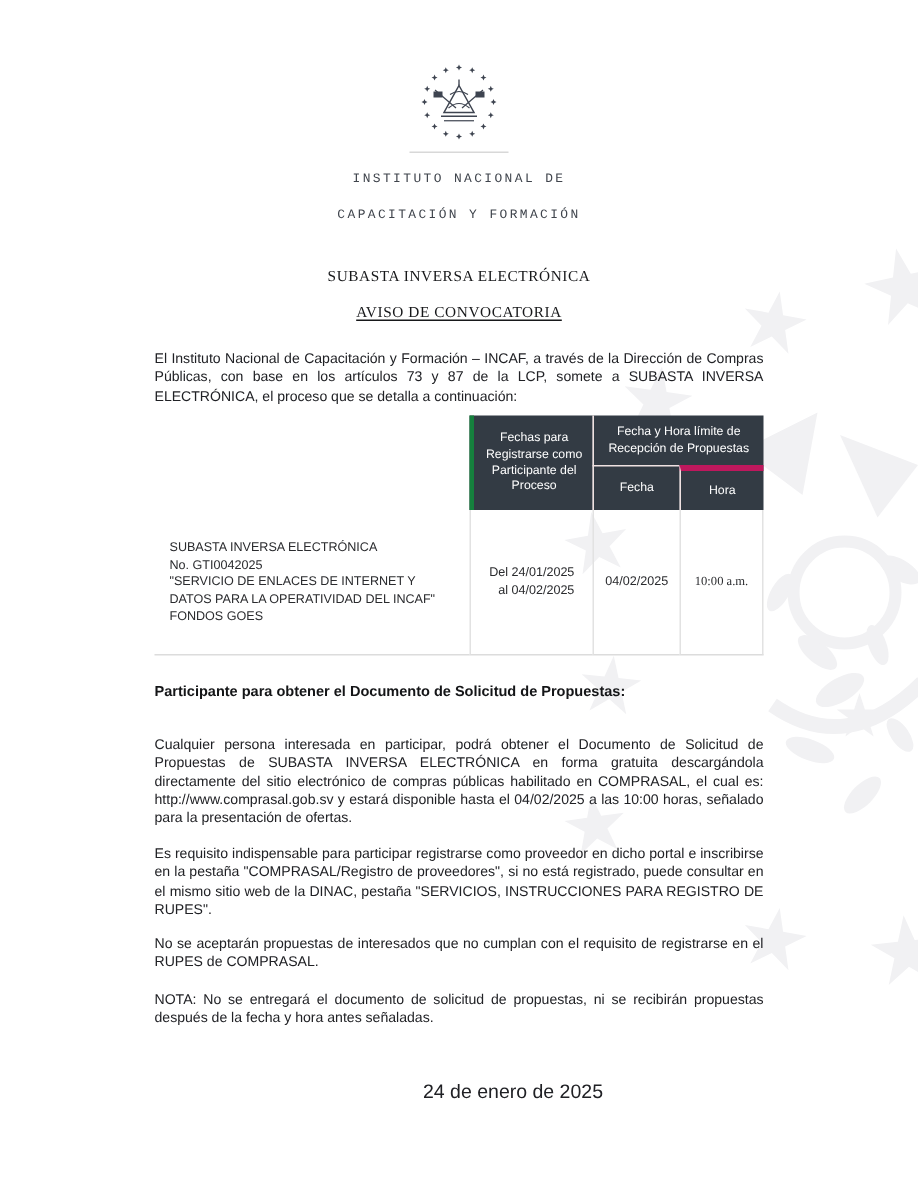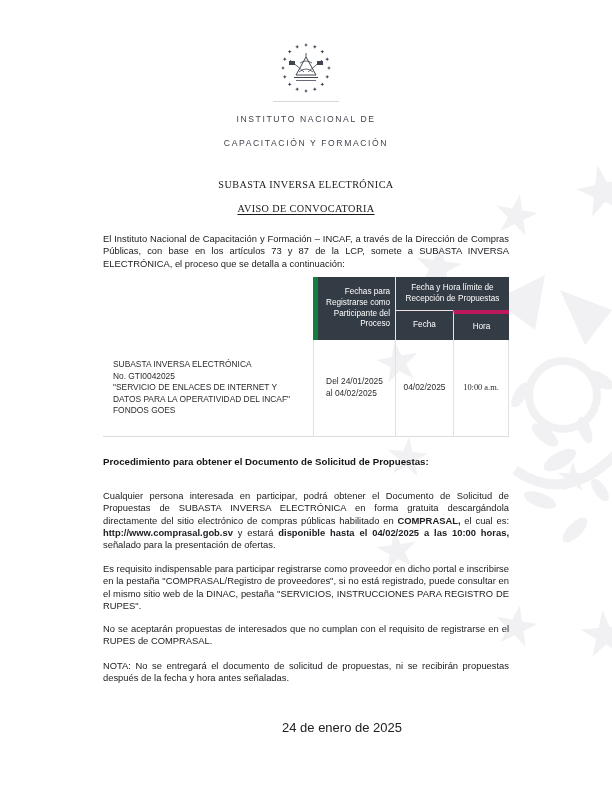--- a/index.html
+++ b/index.html
@@ -12,21 +12,21 @@
     color:#1d1e20;
   }
   .watermark{position:absolute;inset:0;z-index:0;}
   .content-layer{position:absolute;inset:0;z-index:1;}
 
   
   .logo-block{position:absolute;top:42px;left:0;width:612px;text-align:center;}
   .logo-emblem{display:block;margin:0 auto;}
   .logo-divider{width:66px;height:0;border-top:1px solid #d8d8d8;margin:3px auto 4px auto;}
   .org-line{
-    font-family:Liberation Sans, sans-serif;
+    font-family:Liberation Mono, monospace;
     font-size:8.6px;letter-spacing:1.6px;line-height:11.5px;
     color:#3f444c;white-space:nowrap;margin-top:12px;
   }
 
   
   .title-main{position:absolute;top:179px;left:0;width:612px;text-align:center;
     font-family:"Liberation Serif","DejaVu Serif",serif;
     font-size:10.2px;letter-spacing:.4px;color:#17181a;}
   .title-sub{position:absolute;top:203px;left:0;width:612px;text-align:center;
     font-family:"Liberation Serif","DejaVu Serif",serif;
@@ -37,53 +37,53 @@
   
   .txt{position:absolute;left:103px;width:406px;font-size:9.4px;line-height:12.1px;
     text-align:justify;color:#202125;}
   .intro{top:224px;}
   .proc-heading{position:absolute;left:103px;width:406px;top:456px;
     font-size:9.7px;font-weight:bold;color:#141517;}
   .p1{top:481px;}
   .p2{top:554px;}
   .p3{top:614px;}
   .p4{top:651px;}
-  b{font-weight:bold;}
+  b{font-weight:normal;}
 
   
   .proc-table{
     position:absolute;top:277px;left:103px;
     display:grid;
     grid-template-columns:210px 82px 58px 56px;
     grid-template-rows:33px 30px 97px;
     width:406px;
   }
   .hcell{
     background:#333b44;color:#ffffff;
     font-size:8.2px;line-height:10.6px;
     display:flex;align-items:center;
     white-space:pre-line;
     box-sizing:border-box;
   }
   .h-process{grid-column:1;grid-row:1/3;padding:0 10px;text-align:left;}
-  .h-register{grid-column:2;grid-row:1/3;padding:0 2px 0 8px;text-align:right;border-left:5px solid #15803d;}
+  .h-register{grid-column:2;grid-row:1/3;padding:0 2px 0 8px;text-align:center;border-left:3px solid #15803d;}
   .h-group{grid-column:3/5;grid-row:1;justify-content:center;text-align:center;border-left:1px solid #efe1e1;}
   .h-fecha{grid-column:3;grid-row:2;justify-content:center;text-align:center;border-left:1px solid #efe1e1;border-top:1px solid #efe1e1;}
   .h-hora{grid-column:4;grid-row:2;justify-content:center;text-align:center;border-left:1px solid #efe1e1;border-top:4px solid #be185d;}
 
   .bcell{
     background:transparent;color:#2a2b2e;
     font-size:8.4px;line-height:11.6px;
     display:flex;align-items:center;
     white-space:pre-line;
     box-sizing:border-box;
     border-bottom:1px solid #dcdcdc;
   }
   .b-process{grid-column:1;grid-row:3;padding:0 8px 0 10px;text-align:left;}
-  .b-register{grid-column:2;grid-row:3;justify-content:center;text-align:left;border-left:1px solid #e2e2e2;}
+  .b-register{grid-column:2;grid-row:3;justify-content:center;text-align:right;border-left:1px solid #e2e2e2;}
   .b-fecha{grid-column:3;grid-row:3;justify-content:center;text-align:center;border-left:1px solid #e2e2e2;}
   .b-hora{grid-column:4;grid-row:3;justify-content:center;text-align:center;border-left:1px solid #e2e2e2;border-right:1px solid #e2e2e2;font-family:Liberation Serif, serif;}
 
   .footer-date{position:absolute;top:720px;left:0;width:612px;text-align:center;
     font-size:13px;color:#202125;margin-left:36px;}
 </style>
 </head>
 <body>
 
 <div class="page">
@@ -182,21 +182,21 @@
 No. GTI0042025
 "SERVICIO DE ENLACES DE INTERNET Y
 DATOS PARA LA OPERATIVIDAD DEL INCAF"
 FONDOS GOES</div>
       <div class="bcell b-register">Del 24/01/2025
 al 04/02/2025</div>
       <div class="bcell b-fecha">04/02/2025</div>
       <div class="bcell b-hora">10:00 a.m.</div>
     </div>
 
-    <div class="proc-heading">Procedimiento para obtener el Documento de Solicitud de Propuestas:</div>
+    <div class="proc-heading">Participante para obtener el Documento de Solicitud de Propuestas:</div>
     <p class="txt p1"><span>Cualquier persona interesada en participar, podrá obtener el Documento de Solicitud de Propuestas de SUBASTA INVERSA ELECTRÓNICA en forma gratuita descargándola directamente del sitio electrónico de compras públicas habilitado en </span><b>COMPRASAL,</b><span> el cual es: </span><b>http://www.comprasal.gob.sv</b><span> y estará </span><b>disponible hasta el 04/02/2025 a las 10:00 horas,</b><span> señalado para la presentación de ofertas.</span></p>
     <p class="txt p2">Es requisito indispensable para participar registrarse como proveedor en dicho portal e inscribirse en la pestaña "COMPRASAL/Registro de proveedores", si no está registrado, puede consultar en el mismo sitio web de la DINAC, pestaña "SERVICIOS, INSTRUCCIONES PARA REGISTRO DE RUPES".</p>
     <p class="txt p3">No se aceptarán propuestas de interesados que no cumplan con el requisito de registrarse en el RUPES de COMPRASAL.</p>
     <p class="txt p4">NOTA: No se entregará el documento de solicitud de propuestas, ni se recibirán propuestas después de la fecha y hora antes señaladas.</p>
 
     <div class="footer-date">24 de enero de 2025</div>
 
   </div>
 </div>
 

